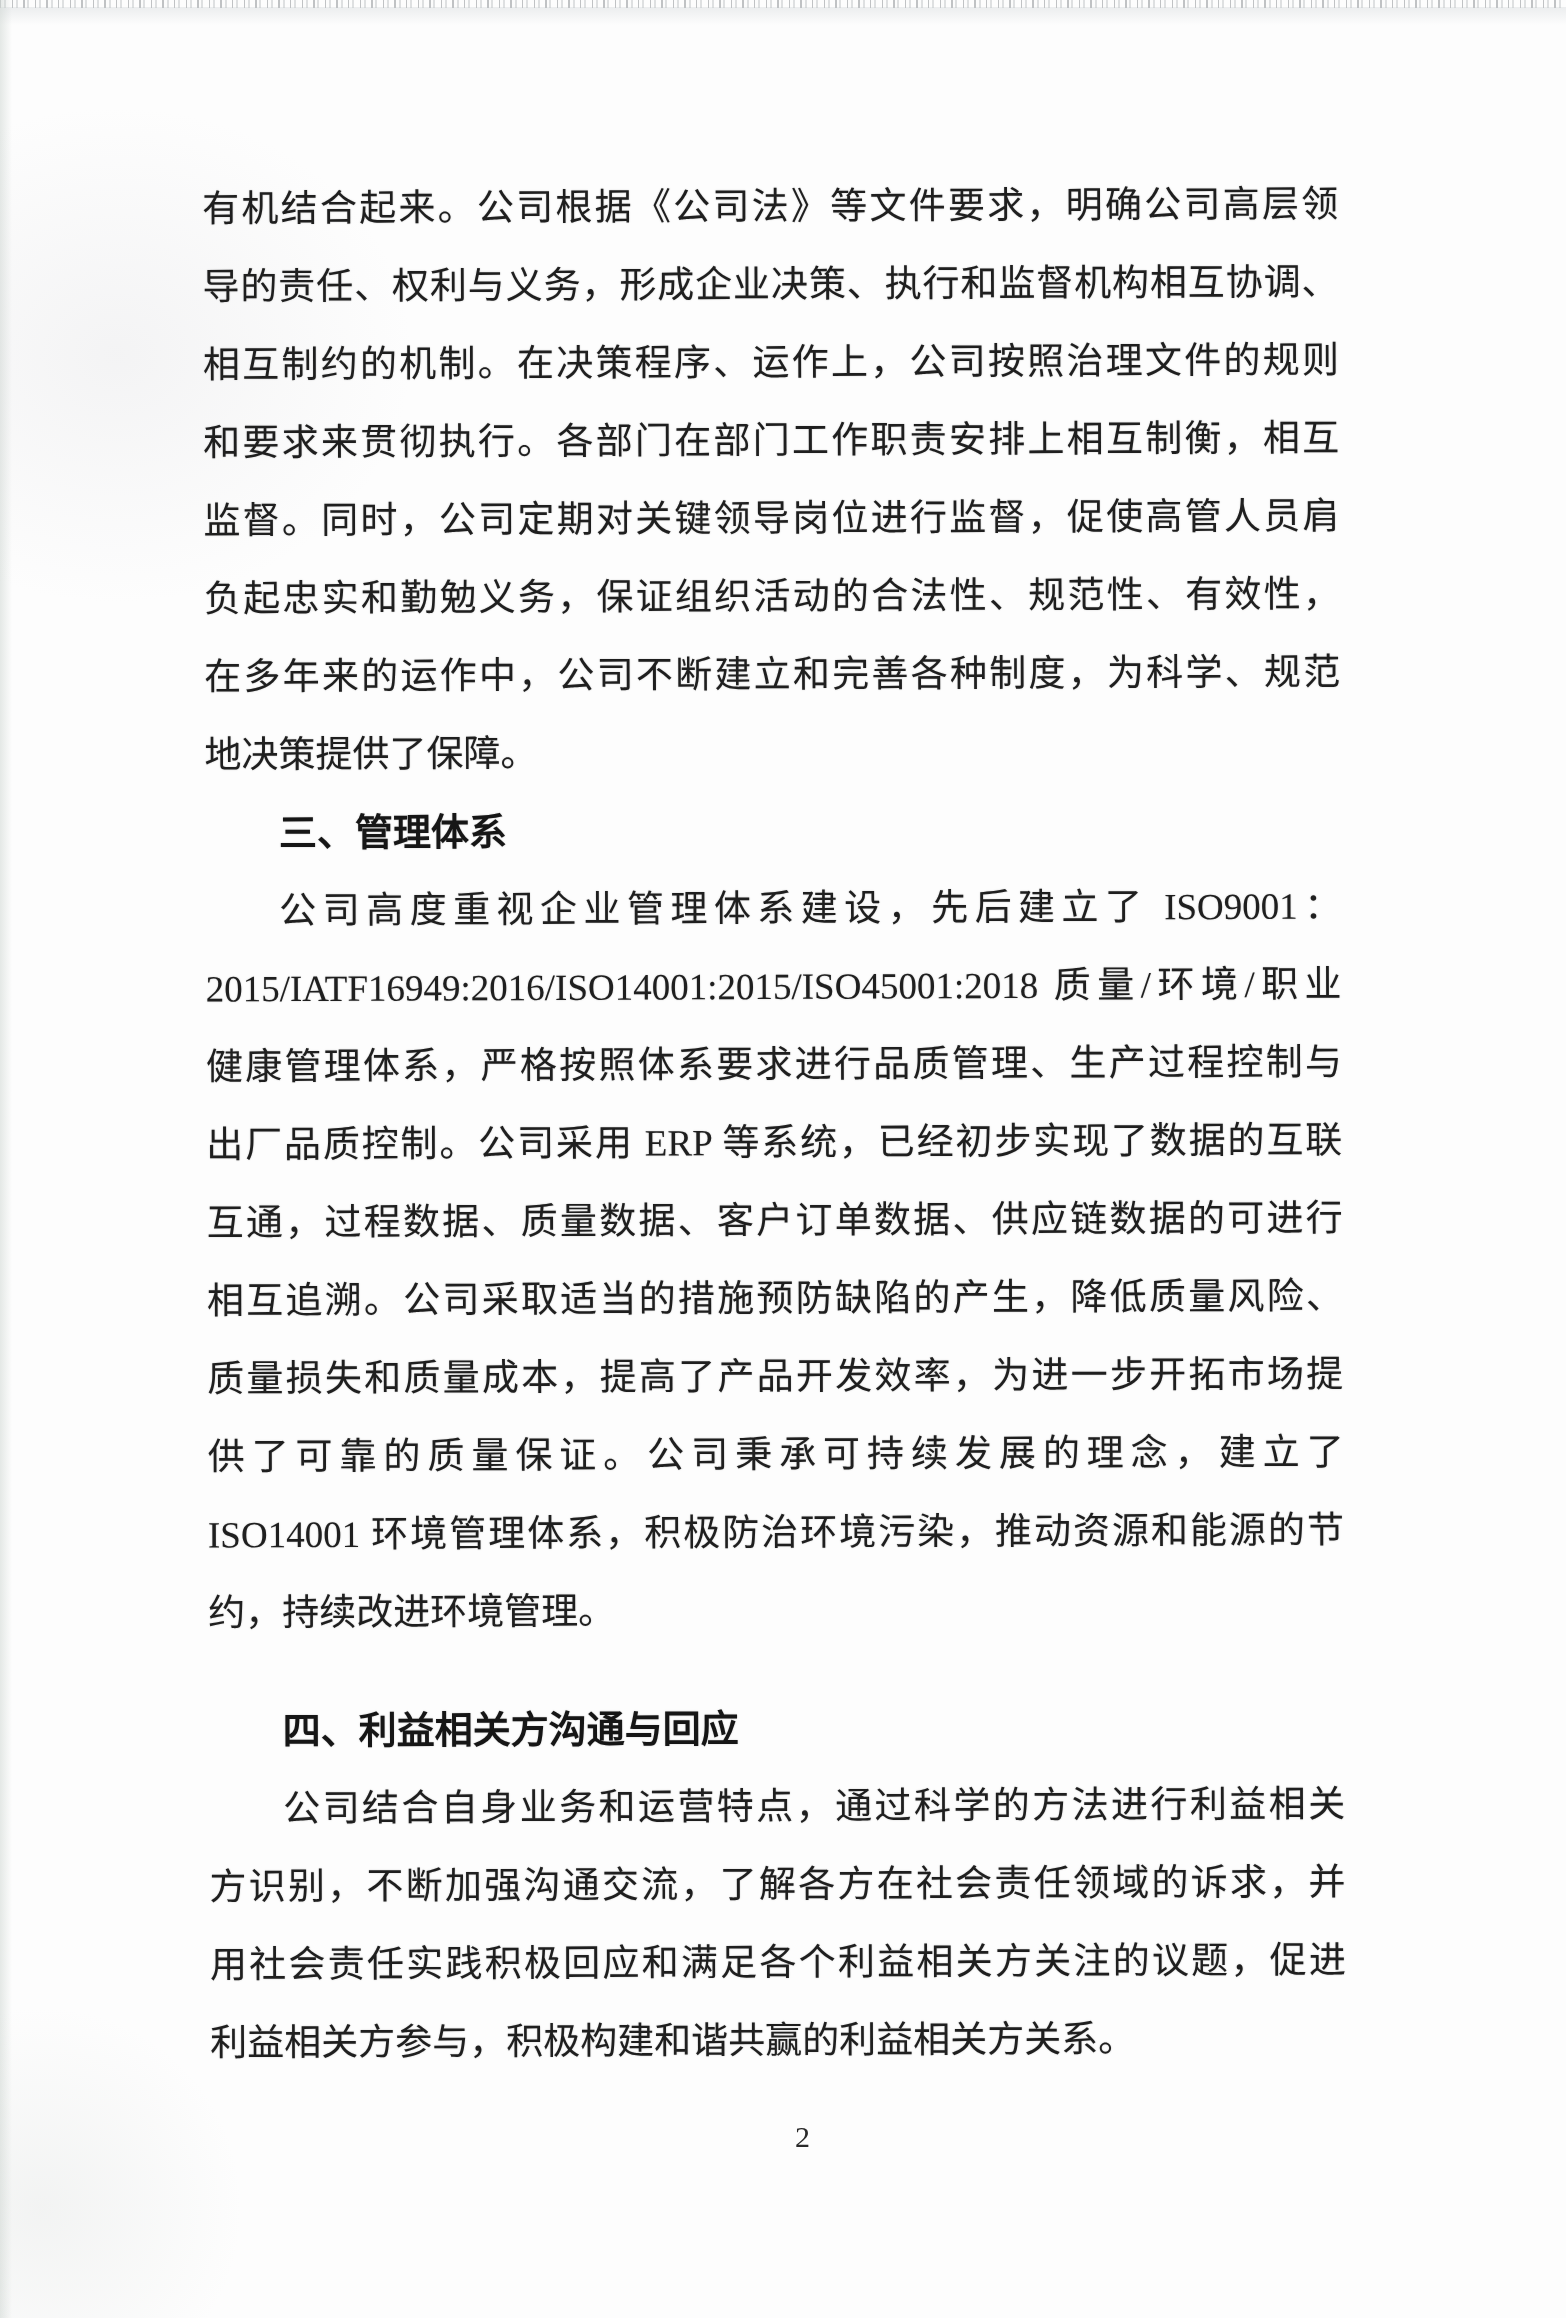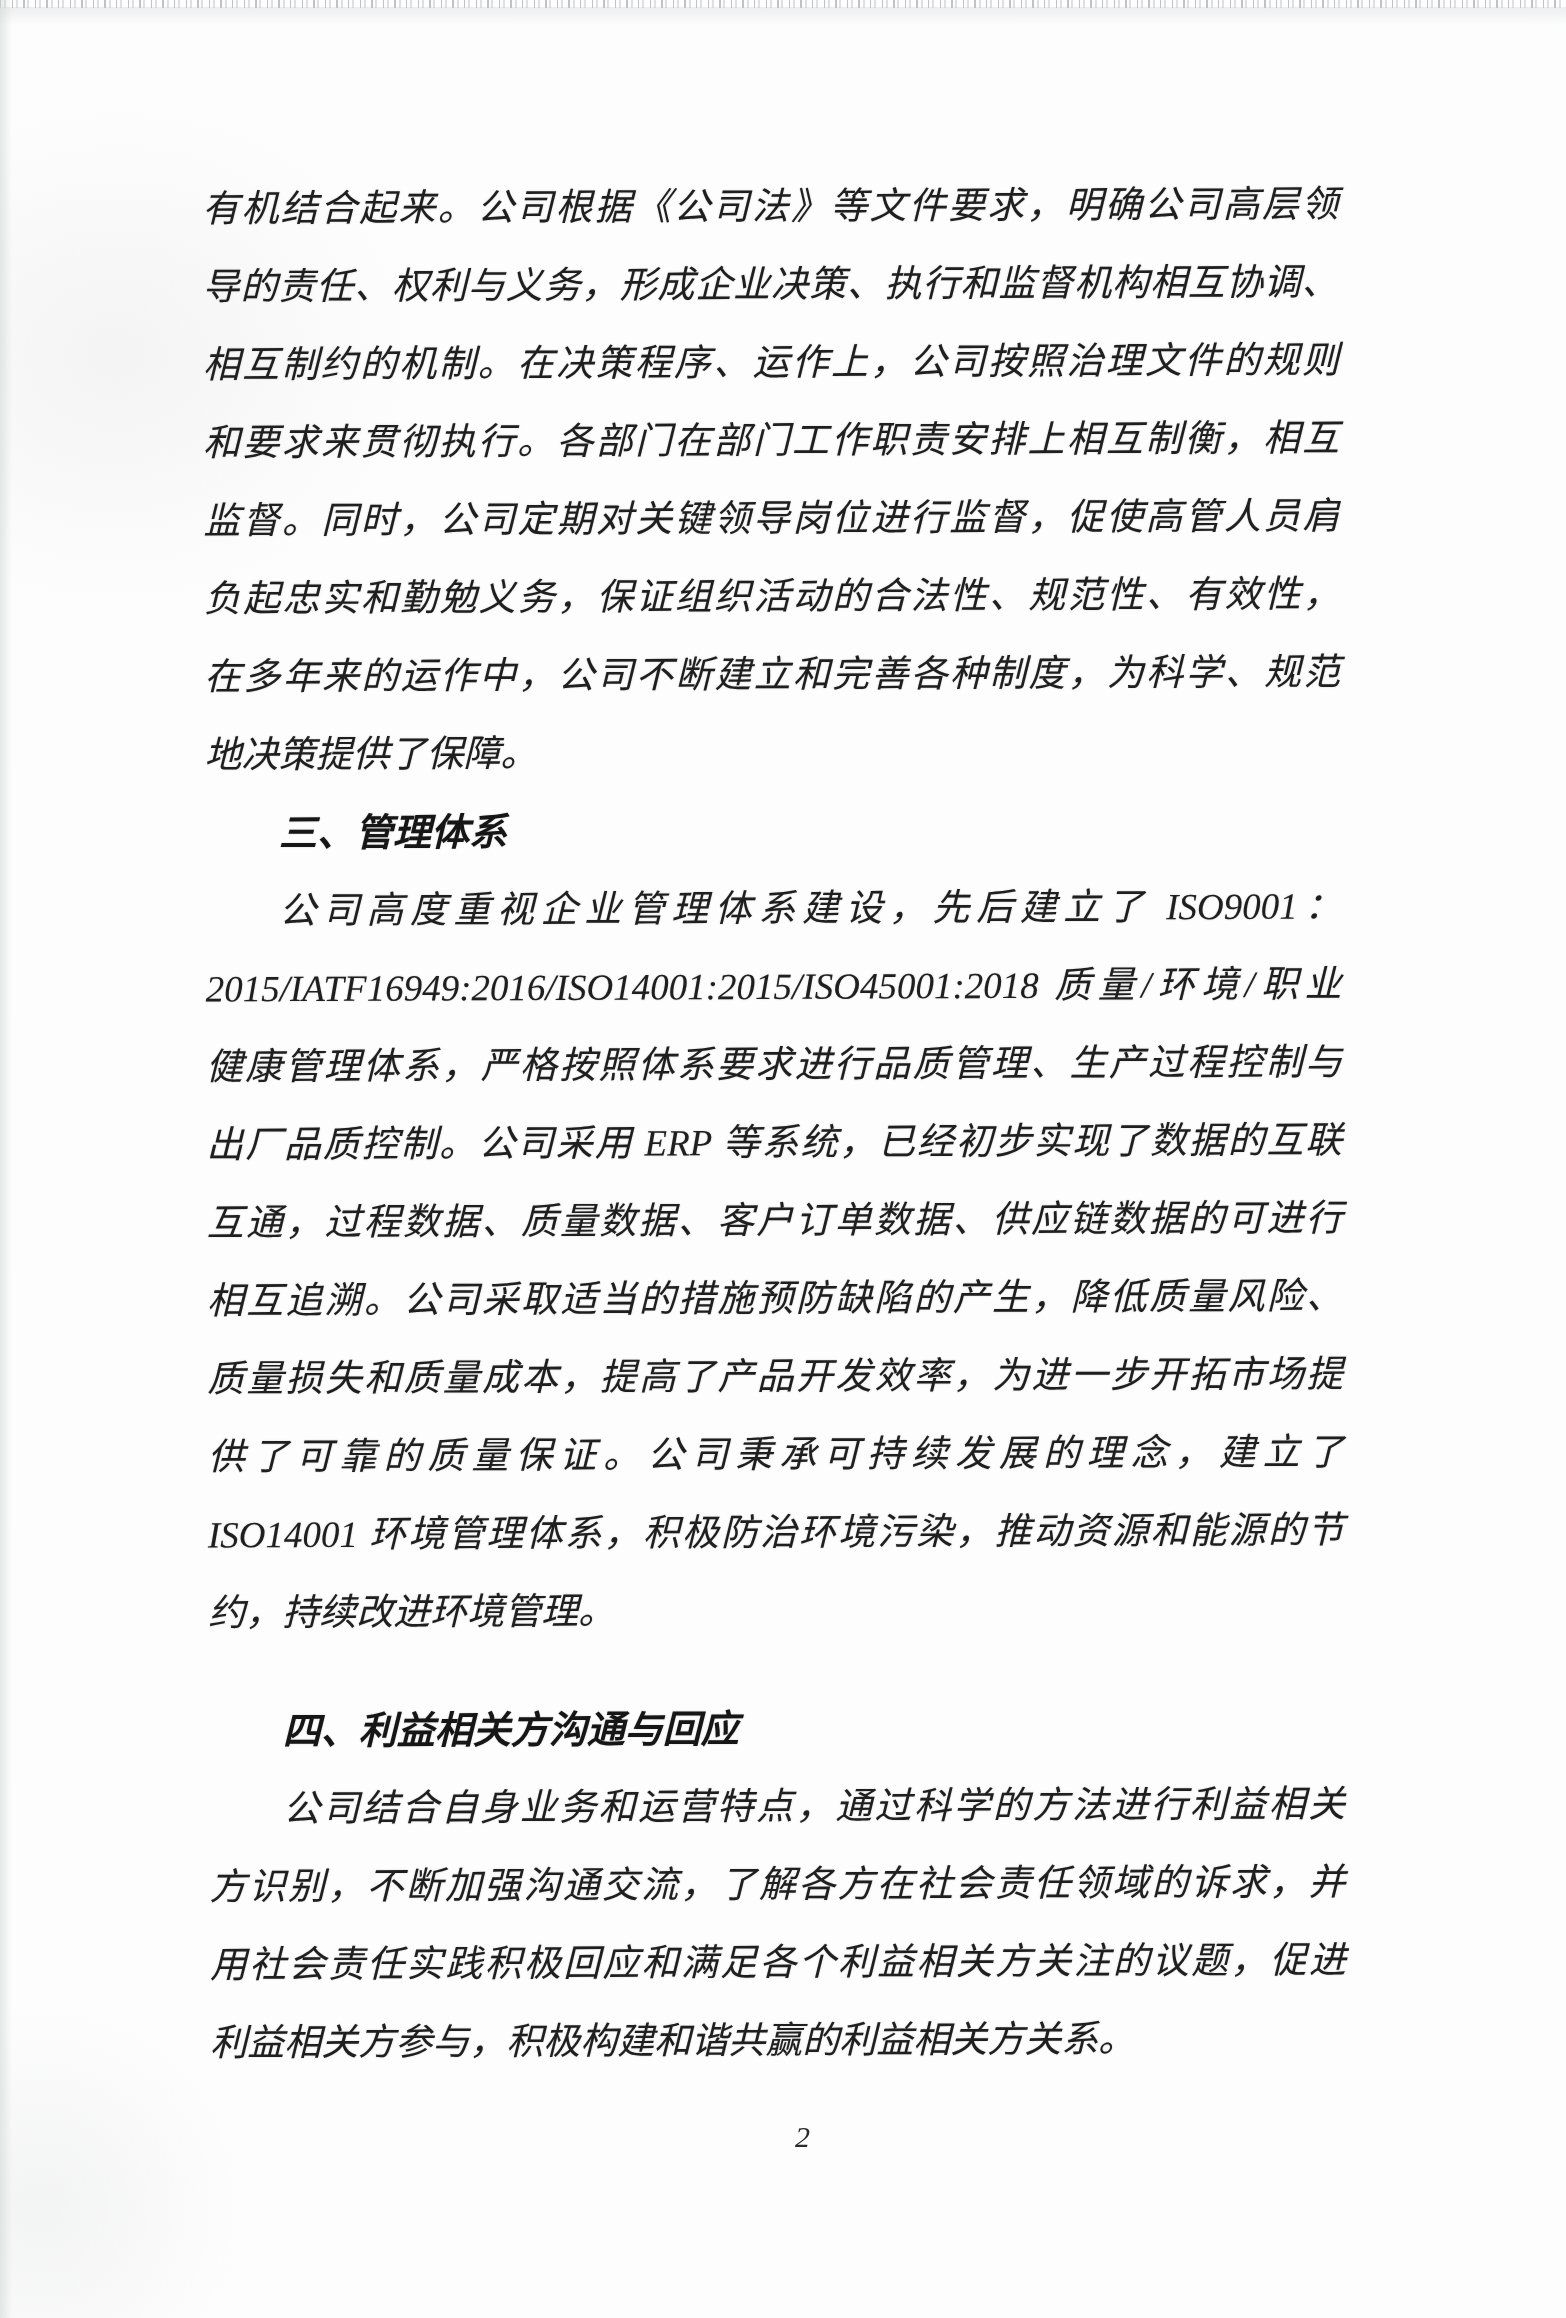--- a/index.html
+++ b/index.html
@@ -4,21 +4,20 @@
 <style>
   html,body{margin:0;padding:0;background:#e8e8e8;}
   .page{
     position:relative;
     width:1567px;height:2319px;
     margin:0 auto;
     background:#fdfdfd;
     overflow:hidden;
     font-family:"Liberation Serif","DejaVu Serif",serif;
     color:#1f1f1f;
-    font-style:italic;
   }
   
   .scan-top{
     position:absolute;top:0;left:0;width:100%;height:8.2px;
     background:
       repeating-linear-gradient(90deg,
         rgba(105,110,115,.55) 0 1.4px,
         rgba(240,242,242,.15) 1.4px 4.1px,
         rgba(150,156,160,.40) 4.1px 6.2px,
         rgba(252,252,252,.05) 6.2px 11.6px);

